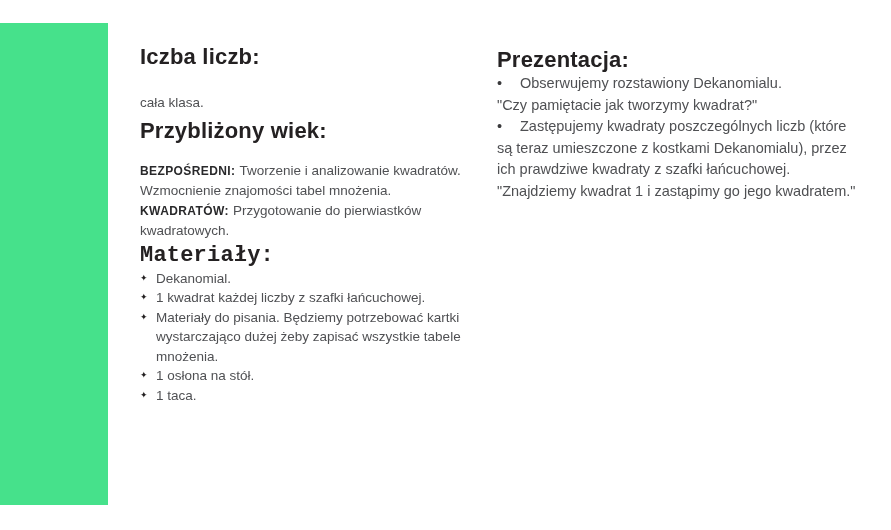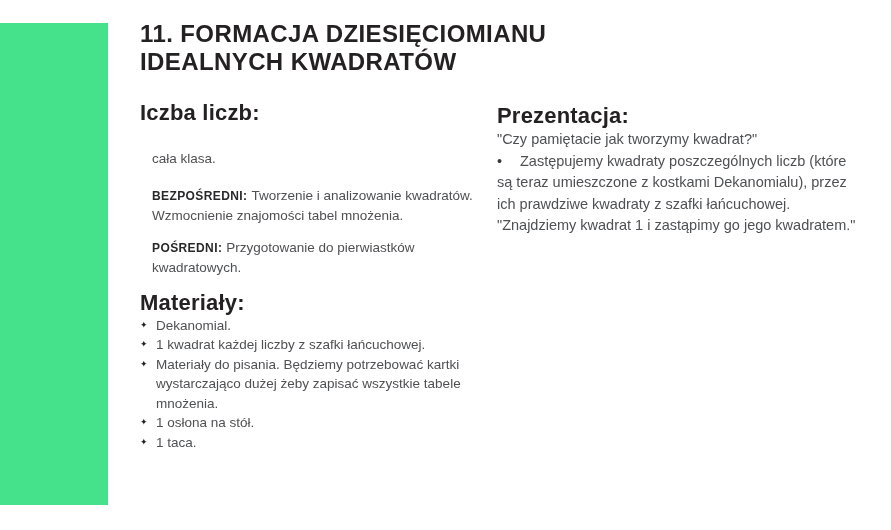--- a/index.html
+++ b/index.html
@@ -42,21 +42,21 @@
     line-height: 26px;
     font-weight: 700;
     color: #242122;
     margin: 0;
     letter-spacing: 0.2px;
   }
   .body-sm {
     font-size: 13.5px;
     line-height: 19.5px;
     color: #4f5053;
-    margin: 12px;
+    margin: 0;
   }
   .goal-label {
     font-size: 12px;
     font-weight: 700;
     letter-spacing: 0.4px;
     color: #29292b;
     margin-right: 4px;
   }
   ul.materials {
     list-style: none;
@@ -79,21 +79,21 @@
     line-height: 21.5px;
     color: #4f5053;
     margin: 0;
   }
   .dot {
     display: inline-block;
     width: 23px;
     color: #3a3a3c;
   }
   
-  .mt2  { margin-top: 2px; }
+  .mt2  { margin-top: 2px; font-family: Liberation Mono, monospace; }
   .mt5  { margin-top: 5px; }
   .mt6  { margin-top: 6px; }
   .mt11 { margin-top: 11px; }
   .mt12 { margin-top: 12px; }
   .mt14 { margin-top: 14px; }
   .mt15 { margin-top: 15px; }
   .mt17 { margin-top: 17px; }
   .mt20 { margin-top: 20px; }
   .mt21 { margin-top: 21px; }
   .mt23 { margin-top: 23px; }
@@ -102,38 +102,35 @@
 </style>
 </head>
 <body>
 
 <div class="page">
 
   <div class="accent-bar" style="background: rgb(70, 225, 139);"></div>
 
   <div class="content">
 
-    <h1 class="title">
-      <span>11. FORMACJA DZIESIĘCIOMIANU</span>
-      <span>IDEALNYCH KWADRATÓW</span>
-    </h1>
 
     <div class="columns">
 
       <div class="col-left">
 
         <h2 class="mt24">Iczba liczb:</h2>
         <p class="body-sm mt23">cała klasa.</p>
 
+        <h2 class="mt5">Przybliżony wiek:</h2>
 
         <p class="body-sm mt17">
           <span class="goal-label">BEZPOŚREDNI:</span><span>Tworzenie i analizowanie kwadratów. Wzmocnienie znajomości tabel mnożenia.</span>
         </p>
         <p class="body-sm">
-          <span class="goal-label">POŚREDNI:</span><span>Przygotowanie do pierwiastków kwadratowych.</span>
+          <span class="goal-label">KWADRATÓW:</span><span>Przygotowanie do pierwiastków kwadratowych.</span>
         </p>
 
         <h2 class="mt2">Materiały:</h2>
         <ul class="materials mt14">
           <li>
             <span class="diamond">✦</span>
             <span class="li-text">Dekanomial.</span>
           </li>
           <li>
             <span class="diamond">✦</span>
@@ -153,20 +150,23 @@
           </li>
         </ul>
 
       </div>
 
       <div class="col-right">
 
         <h2 class="mt27">Prezentacja:</h2>
 
 
+        <p class="mt14">
+          <span class="dot">•</span><span>Obserwujemy rozstawiony Dekanomialu.</span>
+        </p>
 
         <p class="mt11">
           <span>"Czy pamiętacie jak tworzymy kwadrat?"</span>
         </p>
 
         <p class="mt12">
           <span class="dot">•</span><span>Zastępujemy kwadraty poszczególnych liczb (które są teraz umieszczone z kostkami Dekanomialu), przez ich prawdziwe kwadraty z szafki łańcuchowej.</span>
         </p>
 
         <p class="mt15">

